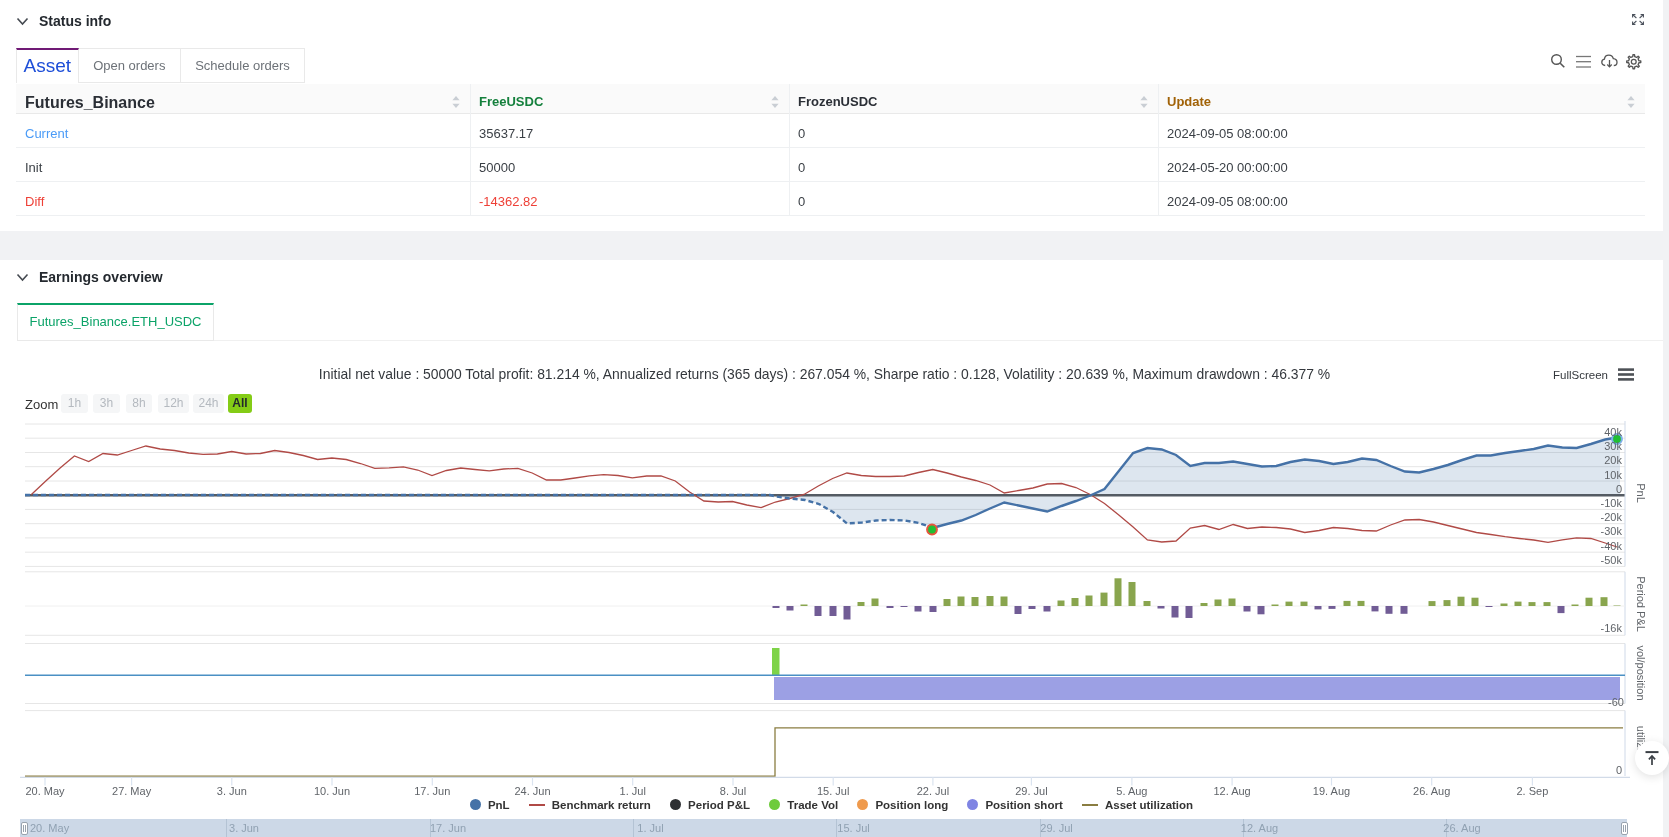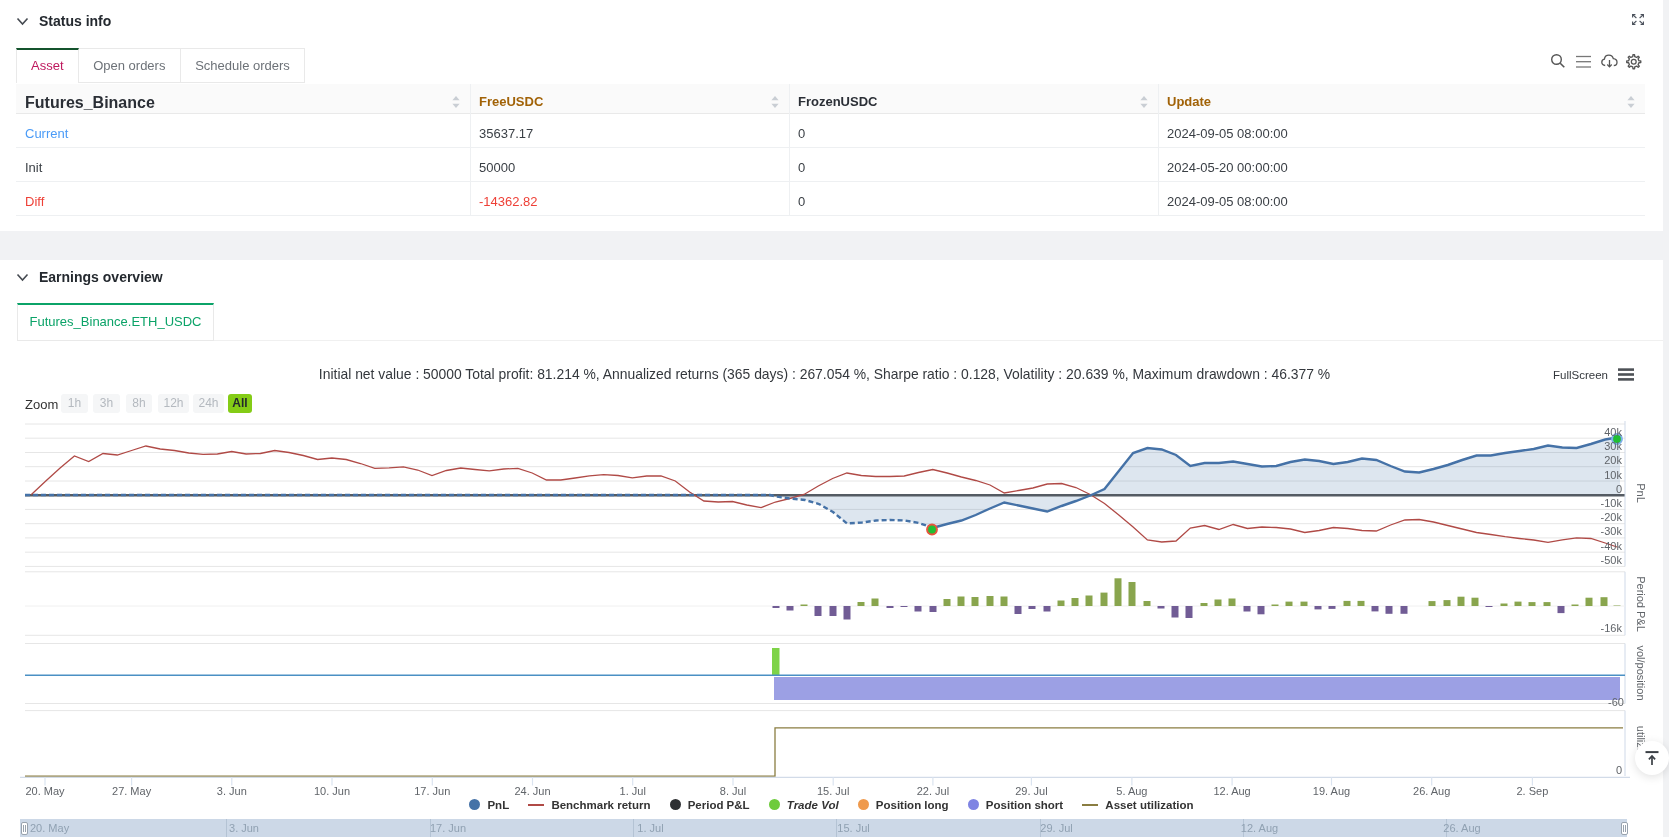--- a/index.html
+++ b/index.html
@@ -39,27 +39,27 @@
 <svg width="17" height="14" viewBox="0 0 17 14" style="position:absolute;left:1601px;top:54px;">
 <path d="M4.2,11.5 C2.2,11.5 0.8,10 0.8,8.2 C0.8,6.6 1.9,5.4 3.4,5.1 C3.7,2.9 5.6,1.2 7.9,1.2 C10,1.2 11.8,2.6 12.3,4.6 C14.4,4.8 16,6.3 16,8.2 C16,10 14.6,11.5 12.8,11.5" fill="none" stroke="#555" stroke-width="1.3"></path>
 <line x1="8.5" y1="6" x2="8.5" y2="12.6" stroke="#555" stroke-width="1.3"></line>
 <path d="M6.3,10.5 L8.5,12.9 L10.7,10.5" fill="none" stroke="#555" stroke-width="1.3"></path>
   </svg>
 <svg width="15.5" height="15.5" viewBox="0 0 16 16" style="position:absolute;left:1626px;top:54px;">
 <path fill="none" stroke="#555" stroke-width="1.4" stroke-linejoin="round" d="M6.97,2.70 L7.17,0.75 L8.83,0.75 L9.03,2.70 L11.02,3.52 L12.54,2.29 L13.71,3.46 L12.48,4.98 L13.30,6.97 L15.25,7.17 L15.25,8.83 L13.30,9.03 L12.48,11.02 L13.71,12.54 L12.54,13.71 L11.02,12.48 L9.03,13.30 L8.83,15.25 L7.17,15.25 L6.97,13.30 L4.98,12.48 L3.46,13.71 L2.29,12.54 L3.52,11.02 L2.70,9.03 L0.75,8.83 L0.75,7.17 L2.70,6.97 L3.52,4.98 L2.29,3.46 L3.46,2.29 L4.98,3.52 Z"></path>
 <circle cx="8" cy="8" r="2.5" fill="none" stroke="#555" stroke-width="1.3"></circle>
   </svg>
 
-<div style="position:absolute;left:16px;top:48px;width:62.6px;height:35px;border:1px solid #e9e9e9;border-top:2px solid #14532d;border-bottom:none;background:#fff;text-align:center;font-size:13px;color:#be185d;line-height:32px;">Asset</div>
+<div style="position:absolute;left:16px;top:48px;width:62.6px;height:35px;border:1px solid #e9e9e9;border-top:2px solid #701a75;border-bottom:none;background:#fff;text-align:center;font-size:19px;color:#1d4ed8;line-height:32px;">Asset</div>
 <div style="position:absolute;left:78.6px;top:48px;width:102.4px;height:35px;border:1px solid #e9e9e9;border-left:none;text-align:center;font-size:13px;color:#6d7278;line-height:34px;">Open orders</div>
 <div style="position:absolute;left:181px;top:48px;width:124px;height:35px;border:1px solid #e9e9e9;border-left:none;text-align:center;font-size:13px;color:#6d7278;line-height:34px;">Schedule orders</div>
 
 <div style="position:absolute;left:16px;top:84px;width:1629px;height:30px;background:#fafafa;border-bottom:1px solid #e9e9e9;box-sizing:border-box;"></div>
 <div style="position:absolute;left:25px;top:94px;font-size:16px;font-weight:bold;color:#2b2f36;">Futures_Binance</div>
-<div style="position:absolute;left:479px;top:94px;font-size:13px;font-weight:bold;color:#a16207;">FreeUSDC</div>
+<div style="position:absolute;left:479px;top:94px;font-size:13px;font-weight:bold;color:#15803d;">FreeUSDC</div>
 <div style="position:absolute;left:798px;top:94px;font-size:13px;font-weight:bold;color:#2b2f36;">FrozenUSDC</div>
 <div style="position:absolute;left:1167px;top:94px;font-size:13px;font-weight:bold;color:#a16207;">Update</div>
 <svg width="8" height="12" viewBox="0 0 8 12" style="position:absolute;left:452px;top:96px;">
 <polygon points="4,0 7.6,4.2 0.4,4.2" fill="#c9ced4"></polygon>
     <polygon points="4,12 7.6,7.8 0.4,7.8" fill="#c9ced4"></polygon>
   </svg>
 <svg width="8" height="12" viewBox="0 0 8 12" style="position:absolute;left:771px;top:96px;">
 <polygon points="4,0 7.6,4.2 0.4,4.2" fill="#c9ced4"></polygon>
     <polygon points="4,12 7.6,7.8 0.4,7.8" fill="#c9ced4"></polygon>
   </svg>
@@ -255,21 +255,21 @@
 <text x="1637" y="493" font-size="11" fill="#606469" text-anchor="middle" transform="rotate(90 1637 493)">PnL</text>
 <text x="1637" y="604" font-size="11" fill="#606469" text-anchor="middle" transform="rotate(90 1637 604)">Period P&amp;L</text>
 <text x="1637" y="673" font-size="11" fill="#606469" text-anchor="middle" transform="rotate(90 1637 673)">vol/position</text>
 <text x="1637" y="746" font-size="11" fill="#606469" text-anchor="middle" transform="rotate(90 1637 746)">utiliza....</text>
 </svg>
 
 <div style="position:absolute;left:0;top:799px;width:1663px;text-align:center;font-size:11.5px;font-weight:bold;color:#333;">
 <span style="margin:0 8px;white-space:nowrap;"><span style="display:inline-block;width:11px;height:11px;border-radius:50%;background:#4572a7;margin-right:7px;vertical-align:-1px;"></span>PnL</span>
 <span style="margin:0 8px;white-space:nowrap;"><span style="display:inline-block;width:16px;height:2.4px;background:#b04a46;margin-right:7px;vertical-align:3px;"></span>Benchmark return</span>
 <span style="margin:0 8px;white-space:nowrap;"><span style="display:inline-block;width:11px;height:11px;border-radius:50%;background:#2e3033;margin-right:7px;vertical-align:-1px;"></span>Period P&amp;L</span>
-<span style="margin:8px 8px;white-space:nowrap;font-style:italic;"><span style="display:inline-block;width:11px;height:11px;border-radius:50%;background:#6ecb3c;margin-right:7px;vertical-align:-1px;"></span>Trade Vol</span>
+<span style="margin:8px 8px;white-space:nowrap;"><span style="display:inline-block;width:11px;height:11px;border-radius:50%;background:#6ecb3c;margin-right:7px;vertical-align:-1px;"></span>Trade Vol</span>
 <span style="margin:0 8px;white-space:nowrap;"><span style="display:inline-block;width:11px;height:11px;border-radius:50%;background:#ef9a4d;margin-right:7px;vertical-align:-1px;"></span>Position long</span>
 <span style="margin:16px 8px;white-space:nowrap;"><span style="display:inline-block;width:11px;height:11px;border-radius:50%;background:#7f84e3;margin-right:7px;vertical-align:-1px;"></span>Position short</span>
 <span style="margin:0 8px;white-space:nowrap;"><span style="display:inline-block;width:16px;height:2.4px;background:#8a7d41;margin-right:7px;vertical-align:3px;"></span>Asset utilization</span>
 </div>
 <div style="position:absolute;left:20px;top:819px;width:1607px;height:18px;background:#ccd8e7;"></div>
 <div style="position:absolute;left:226px;top:819px;width:1px;height:18px;background:rgba(120,140,165,0.28);"></div>
 <div style="position:absolute;left:429.5px;top:819px;width:1px;height:18px;background:rgba(120,140,165,0.28);"></div>
 <div style="position:absolute;left:633px;top:819px;width:1px;height:18px;background:rgba(120,140,165,0.28);"></div>
 <div style="position:absolute;left:836px;top:819px;width:1px;height:18px;background:rgba(120,140,165,0.28);"></div>
 <div style="position:absolute;left:1039.5px;top:819px;width:1px;height:18px;background:rgba(120,140,165,0.28);"></div>

